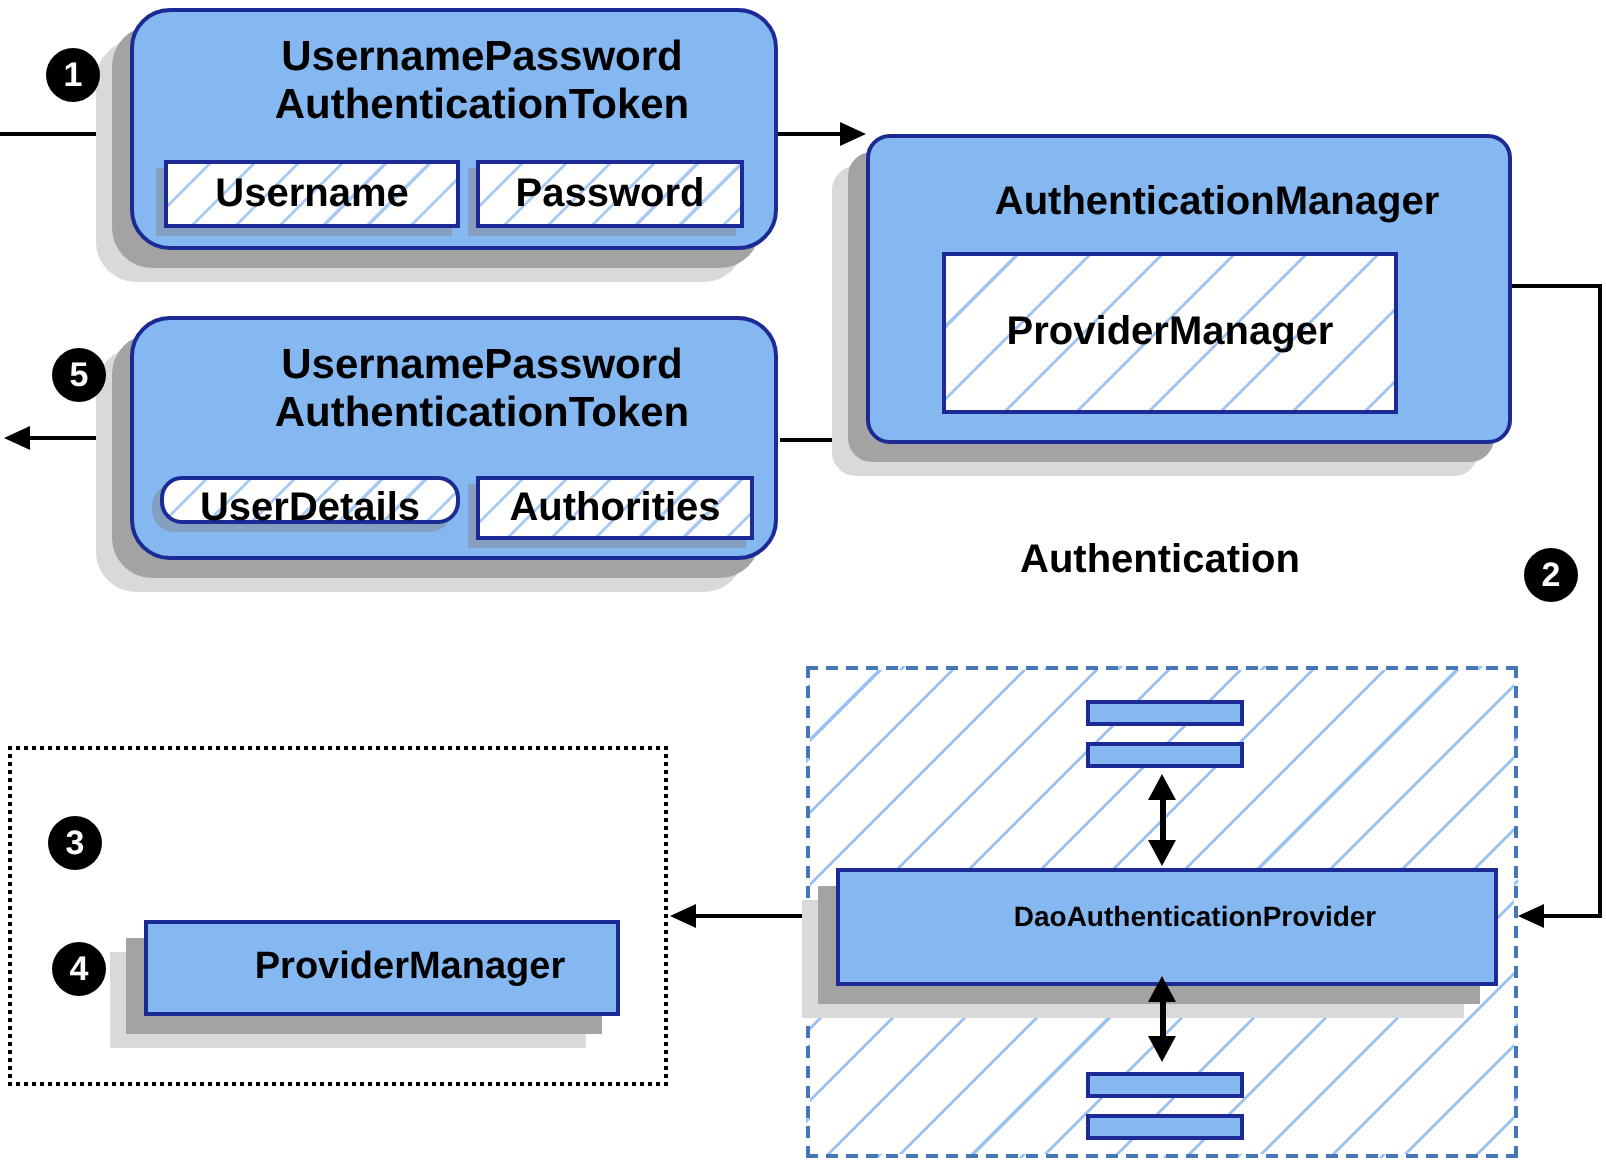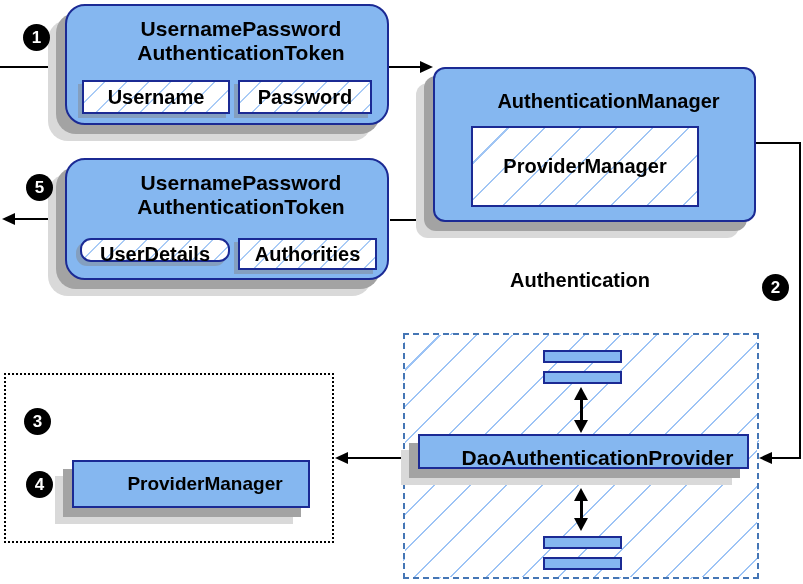--- a/index.html
+++ b/index.html
@@ -125,21 +125,21 @@
 
   <div class="dashed-container" style="left:403px; top:333px; width:356px; height:246px;"></div>
 
   <div class="bar" style="left:543px; top:350px;"></div>
   <div class="bar" style="left:543px; top:371px;"></div>
 
   <div class="vline" style="left:580px; top:396px; height:28px; width:3px;"></div>
   <div class="ah-up" style="left:574px; top:387px;"></div>
   <div class="ah-down" style="left:574px; top:420px;"></div>
 
-  <div class="bluebox shadowed" style="left:418px; top:434px; width:331px; height:35px; font-size:21px; line-height:44px;">
+  <div class="bluebox shadowed" style="left:418px; top:434px; width:331px; height:59px; font-size:14px; line-height:44px;">
     <span>DaoAuthenticationProvider</span>
   </div>
 
   <div class="vline" style="left:580px; top:497px; height:26px; width:3px;"></div>
   <div class="ah-up" style="left:574px; top:488px;"></div>
   <div class="ah-down" style="left:574px; top:518px;"></div>
 
   <div class="bar" style="left:543px; top:536px;"></div>
   <div class="bar" style="left:543px; top:557px;"></div>
 

